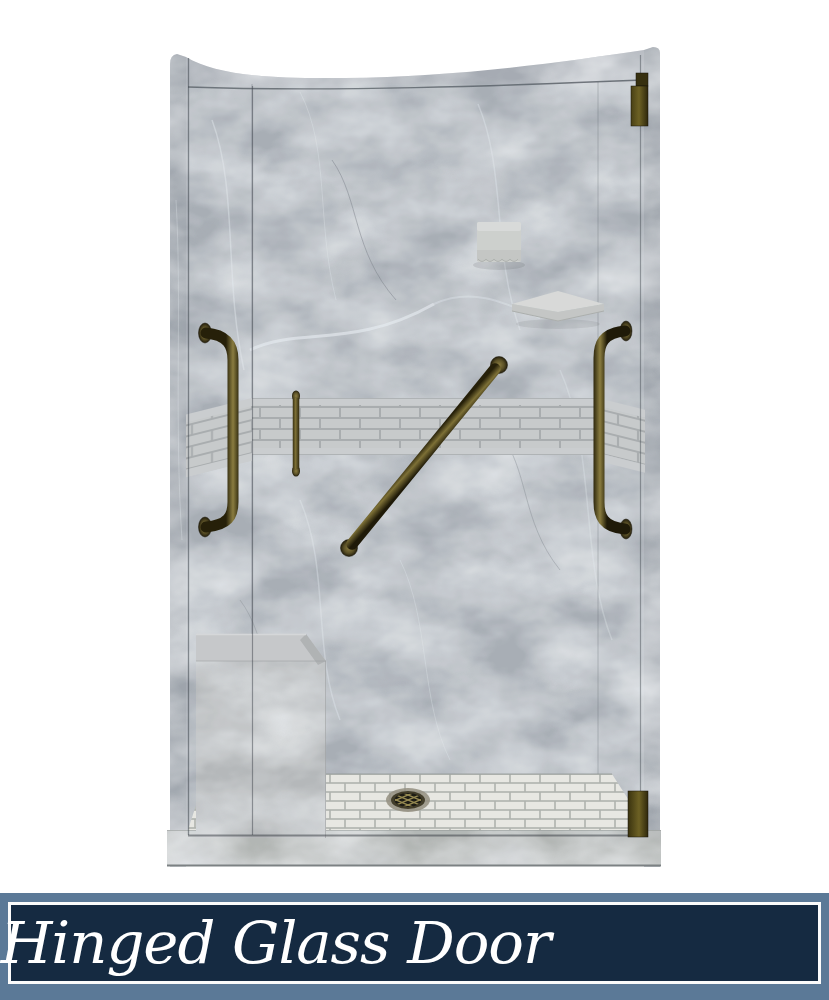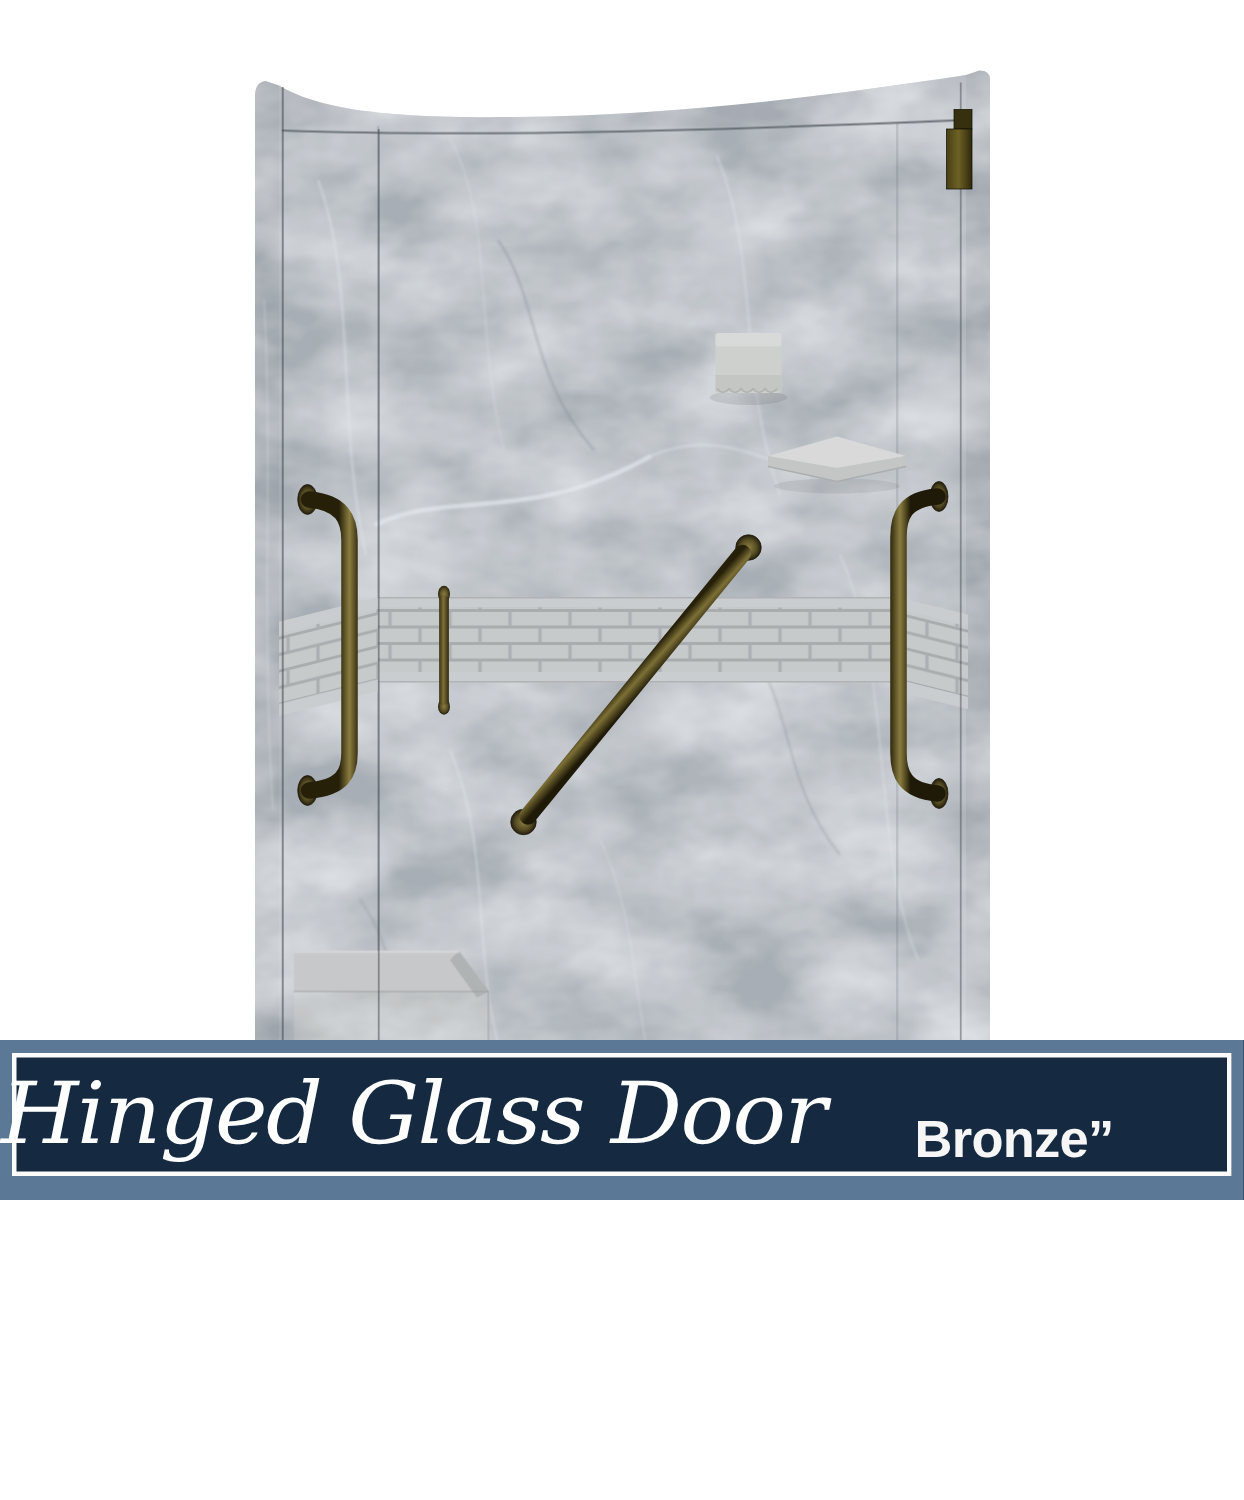--- a/index.html
+++ b/index.html
@@ -1,16 +1,16 @@
 <!DOCTYPE html>
 <html><head>
 <meta charset="utf-8">
 <style>
   html,body{margin:0;padding:0;background:#fff;}
-  .stage{position:relative;width:829px;height:800px;background:#ffffff;overflow:hidden;
+  .stage{position:relative;width:829px;height:1000px;background:#ffffff;overflow:hidden;
          font-family:"Liberation Sans",sans-serif;}
   .shower-svg{position:absolute;left:0;top:0;}
   
   .banner{position:absolute;left:0;bottom:0;width:829px;height:107px;background:#5b7997;}
   .banner-inner{position:absolute;left:8px;right:8px;top:9px;bottom:16px;
                 background:#152a41;border:3px solid #fbfbfb;
                 display:flex;align-items:center;}
   .script-label{flex:1 1 auto;text-align:center;color:#ffffff;
                 font-family:"DejaVu Serif",serif;font-style:italic;font-weight:400;
                 font-size:57px;line-height:70px;white-space:nowrap;
@@ -224,18 +224,17 @@
         <path d="M625,331 C603,333 599,344 599,358 L599,502 C599,516 603,527 625,529" fill="none" stroke="url(#gradRightBar)" stroke-width="11" stroke-linecap="round"></path>
       </g>
     </g>
   </svg>
 
   <div class="banner">
     <div class="banner-inner">
       <div class="script-label">Hinged Glass Door</div>
       <div class="finish-label">
         <br>
-        <span>Bronze”</span>
       </div>
     </div>
   </div>
 
 </div>
 
 </body></html>

